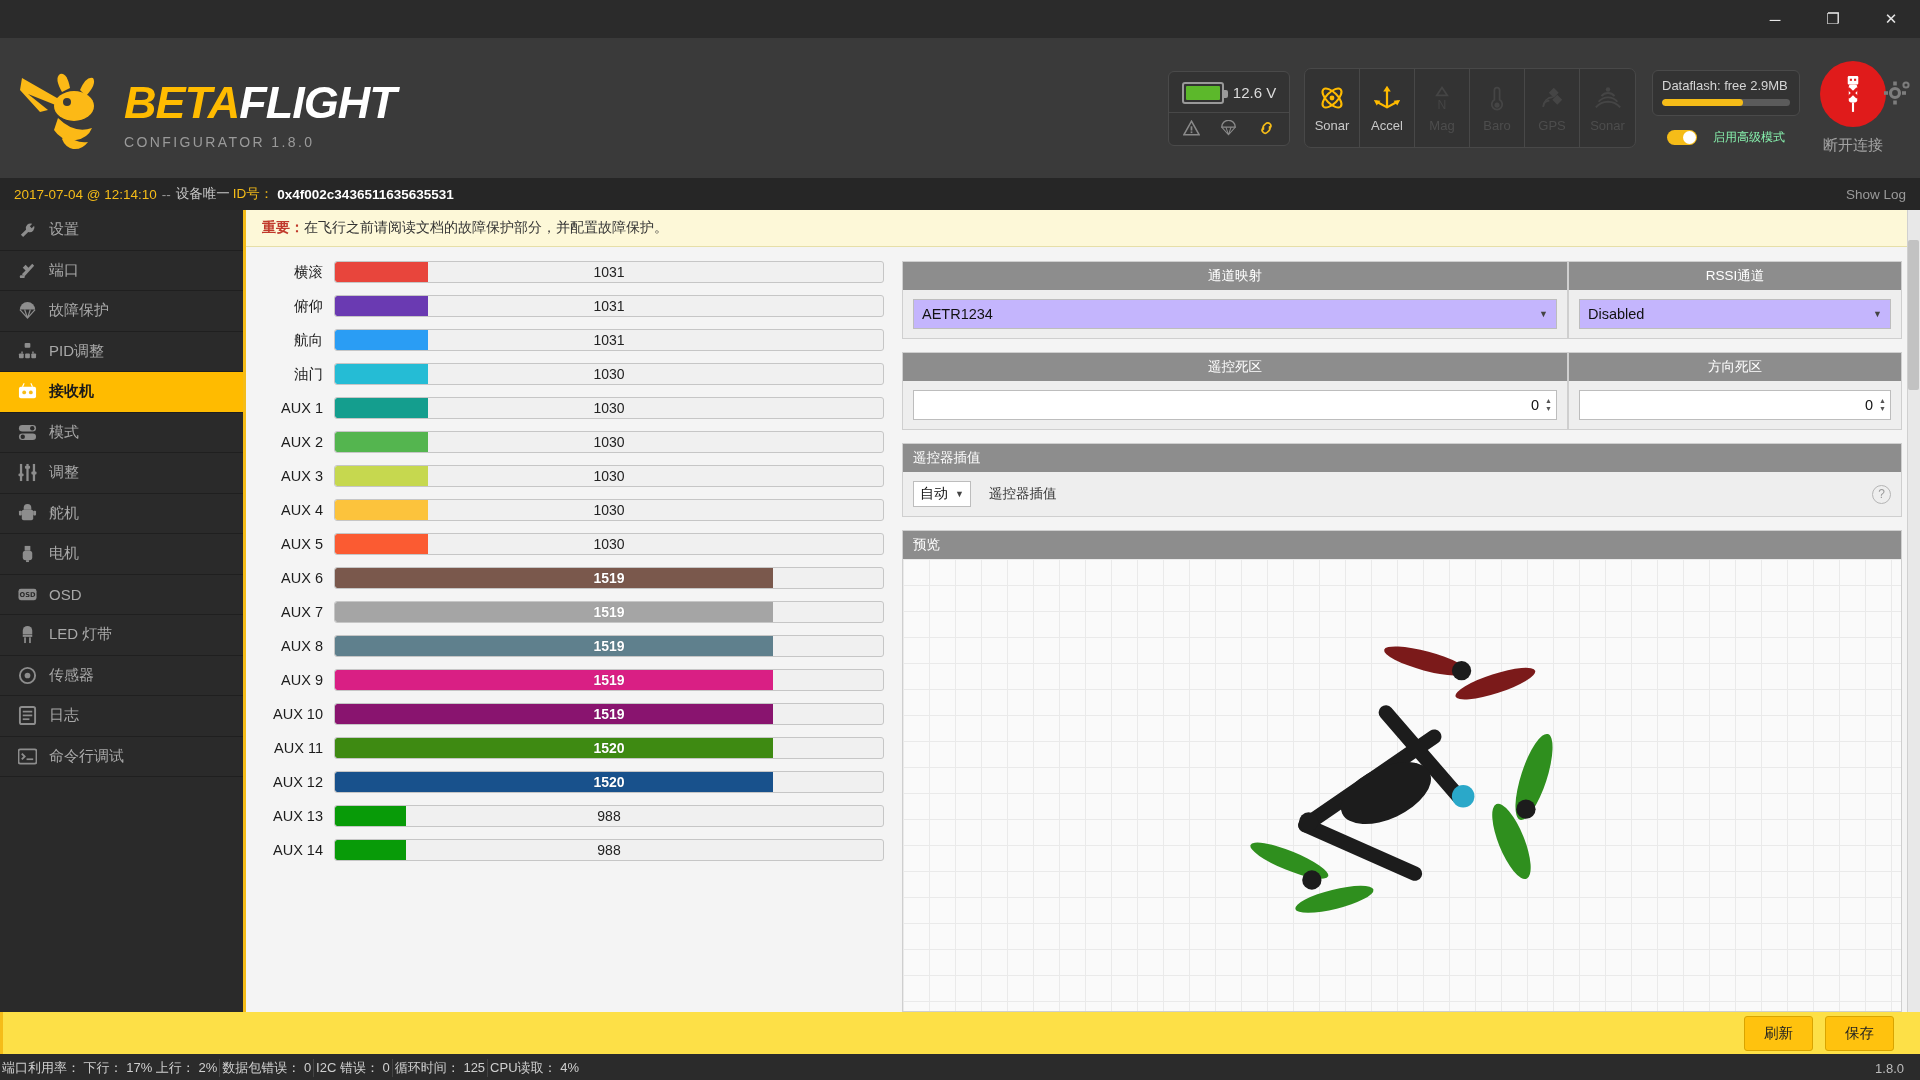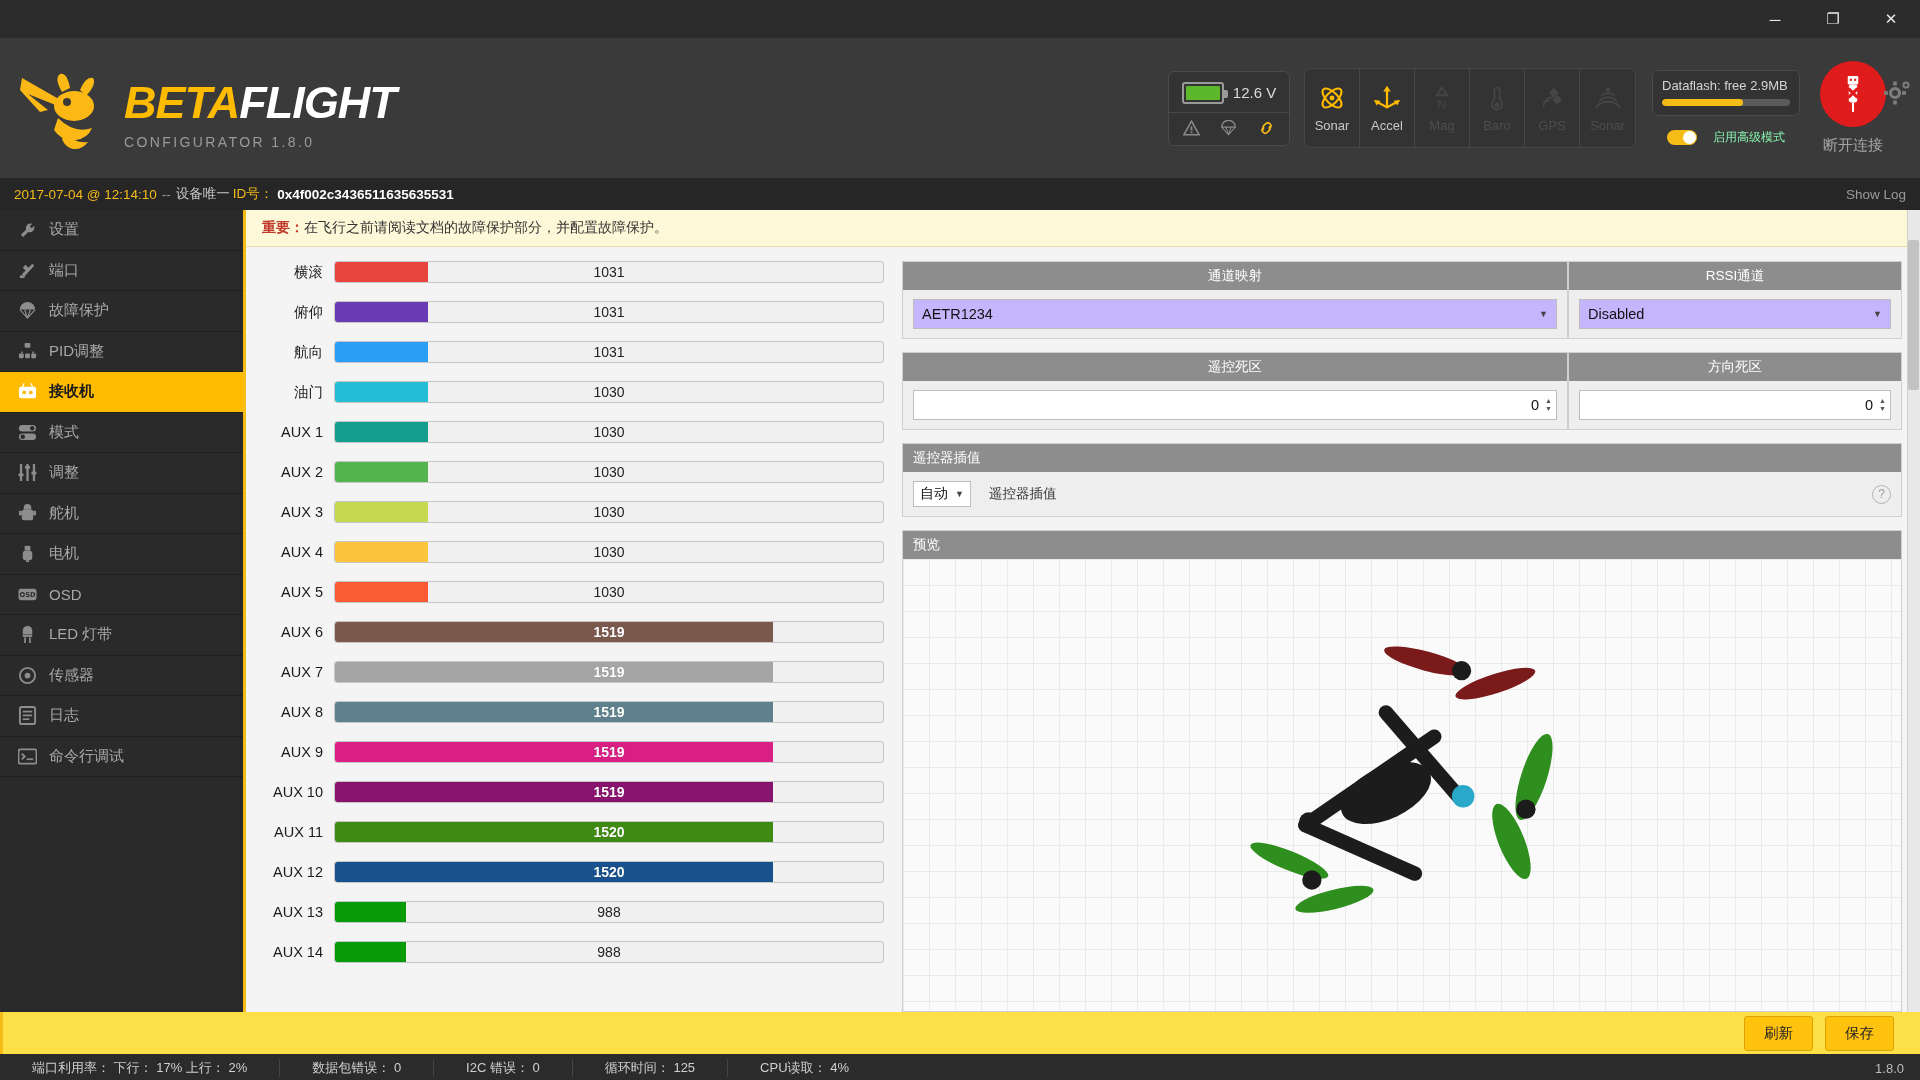--- a/index.html
+++ b/index.html
@@ -98,21 +98,21 @@
 
   .warn { background:#fdf8d8; border-bottom:1px solid #e6dfa8;
     padding:9px 16px; font-size:14px; color:#333; }
   .warn b { color:#c0392b; }
 
   .panes { flex:1; display:flex; padding:14px 18px 0 18px; gap:18px;
     overflow:hidden; }
 
   
   .chlist { width:620px; flex:none; }
-  .chrow { display:flex; align-items:center; margin-bottom:18px; }
+  .chrow { display:flex; align-items:center; margin-bottom:12px; }
   .chname { width:70px; text-align:right; font-size:14.5px; color:#1c1c1c;
     padding-right:11px; flex:none; }
   .chbar { flex:1; height:22px; background:#f0f0f0; border:1px solid #c6c6c6;
     border-radius:3px; position:relative; overflow:hidden; }
   .chfill { position:absolute; left:0; top:0; bottom:0; border-radius:2px 0 0 2px; }
   .chval { position:absolute; left:0; right:0; top:0; bottom:0;
     display:flex; align-items:center; justify-content:center;
     font-size:14px; color:#222; }
   .chval.hi { color:#fff; font-weight:bold; mix-blend-mode:normal; }
 
@@ -153,21 +153,21 @@
     background-size:26px 26px; }
 
   .footer { height:42px; background:#fde047; border-left:3px solid #f5bc18;
     display:flex; align-items:center; justify-content:flex-end;
     padding-right:26px; gap:12px; }
   .btn { background:#ffc20e; border:1px solid #d9a400; color:#222;
     font-size:14.5px; padding:7px 19px; border-radius:3px; }
 
   .statusbar { height:28px; background:#2b2b2b; display:flex; align-items:center;
     color:#cfcfcf; font-size:13px; }
-  .sb { padding:0 32px; border-right:1px solid #444; white-space:nowrap; }
+  .sb { padding:0 2px; border-right:1px solid #444; white-space:nowrap; }
   .sb:first-child { border-left:none; }
   .sbver { margin-left:auto; padding-right:16px; color:#bbb; }
   .scroll-tr { position:absolute; right:0; top:0; bottom:0; width:13px;
     background:#e8e8e8; border-left:1px solid #d0d0d0; }
   .scroll-th { position:absolute; right:1px; top:30px; width:11px; height:150px;
     background:#c2c2c2; border-radius:2px; }
 </style>
 </head>
 <body>
 

